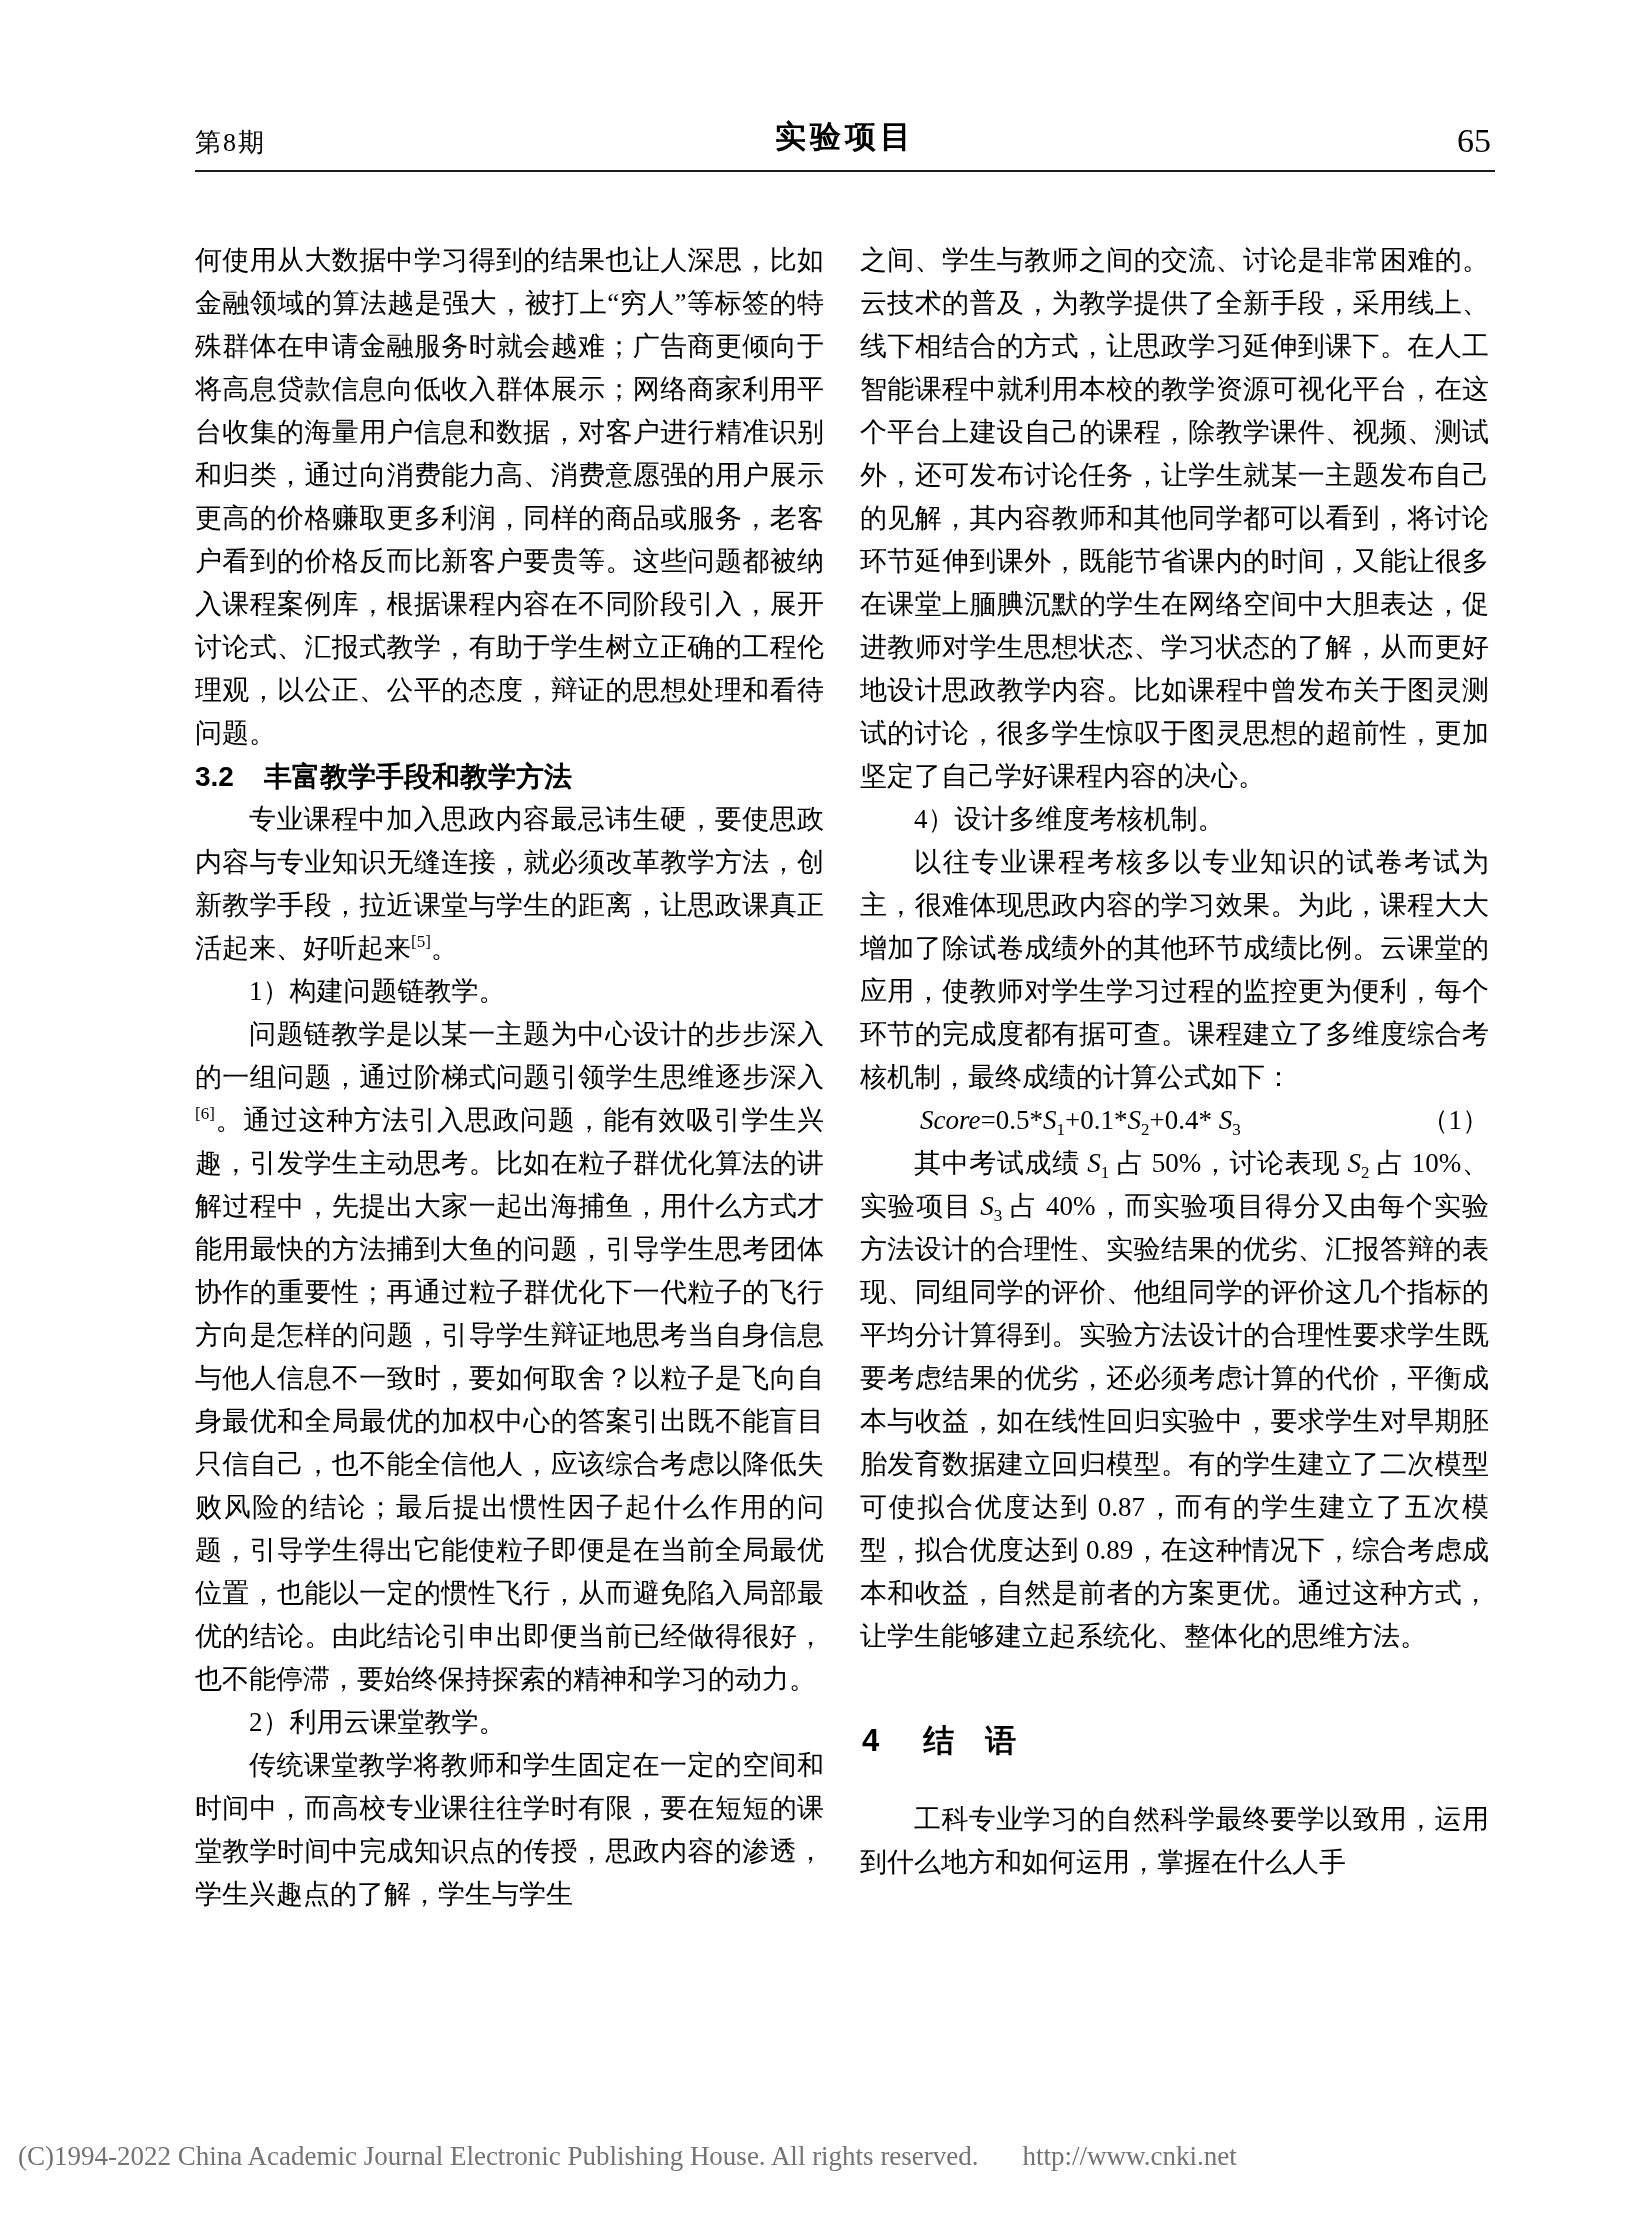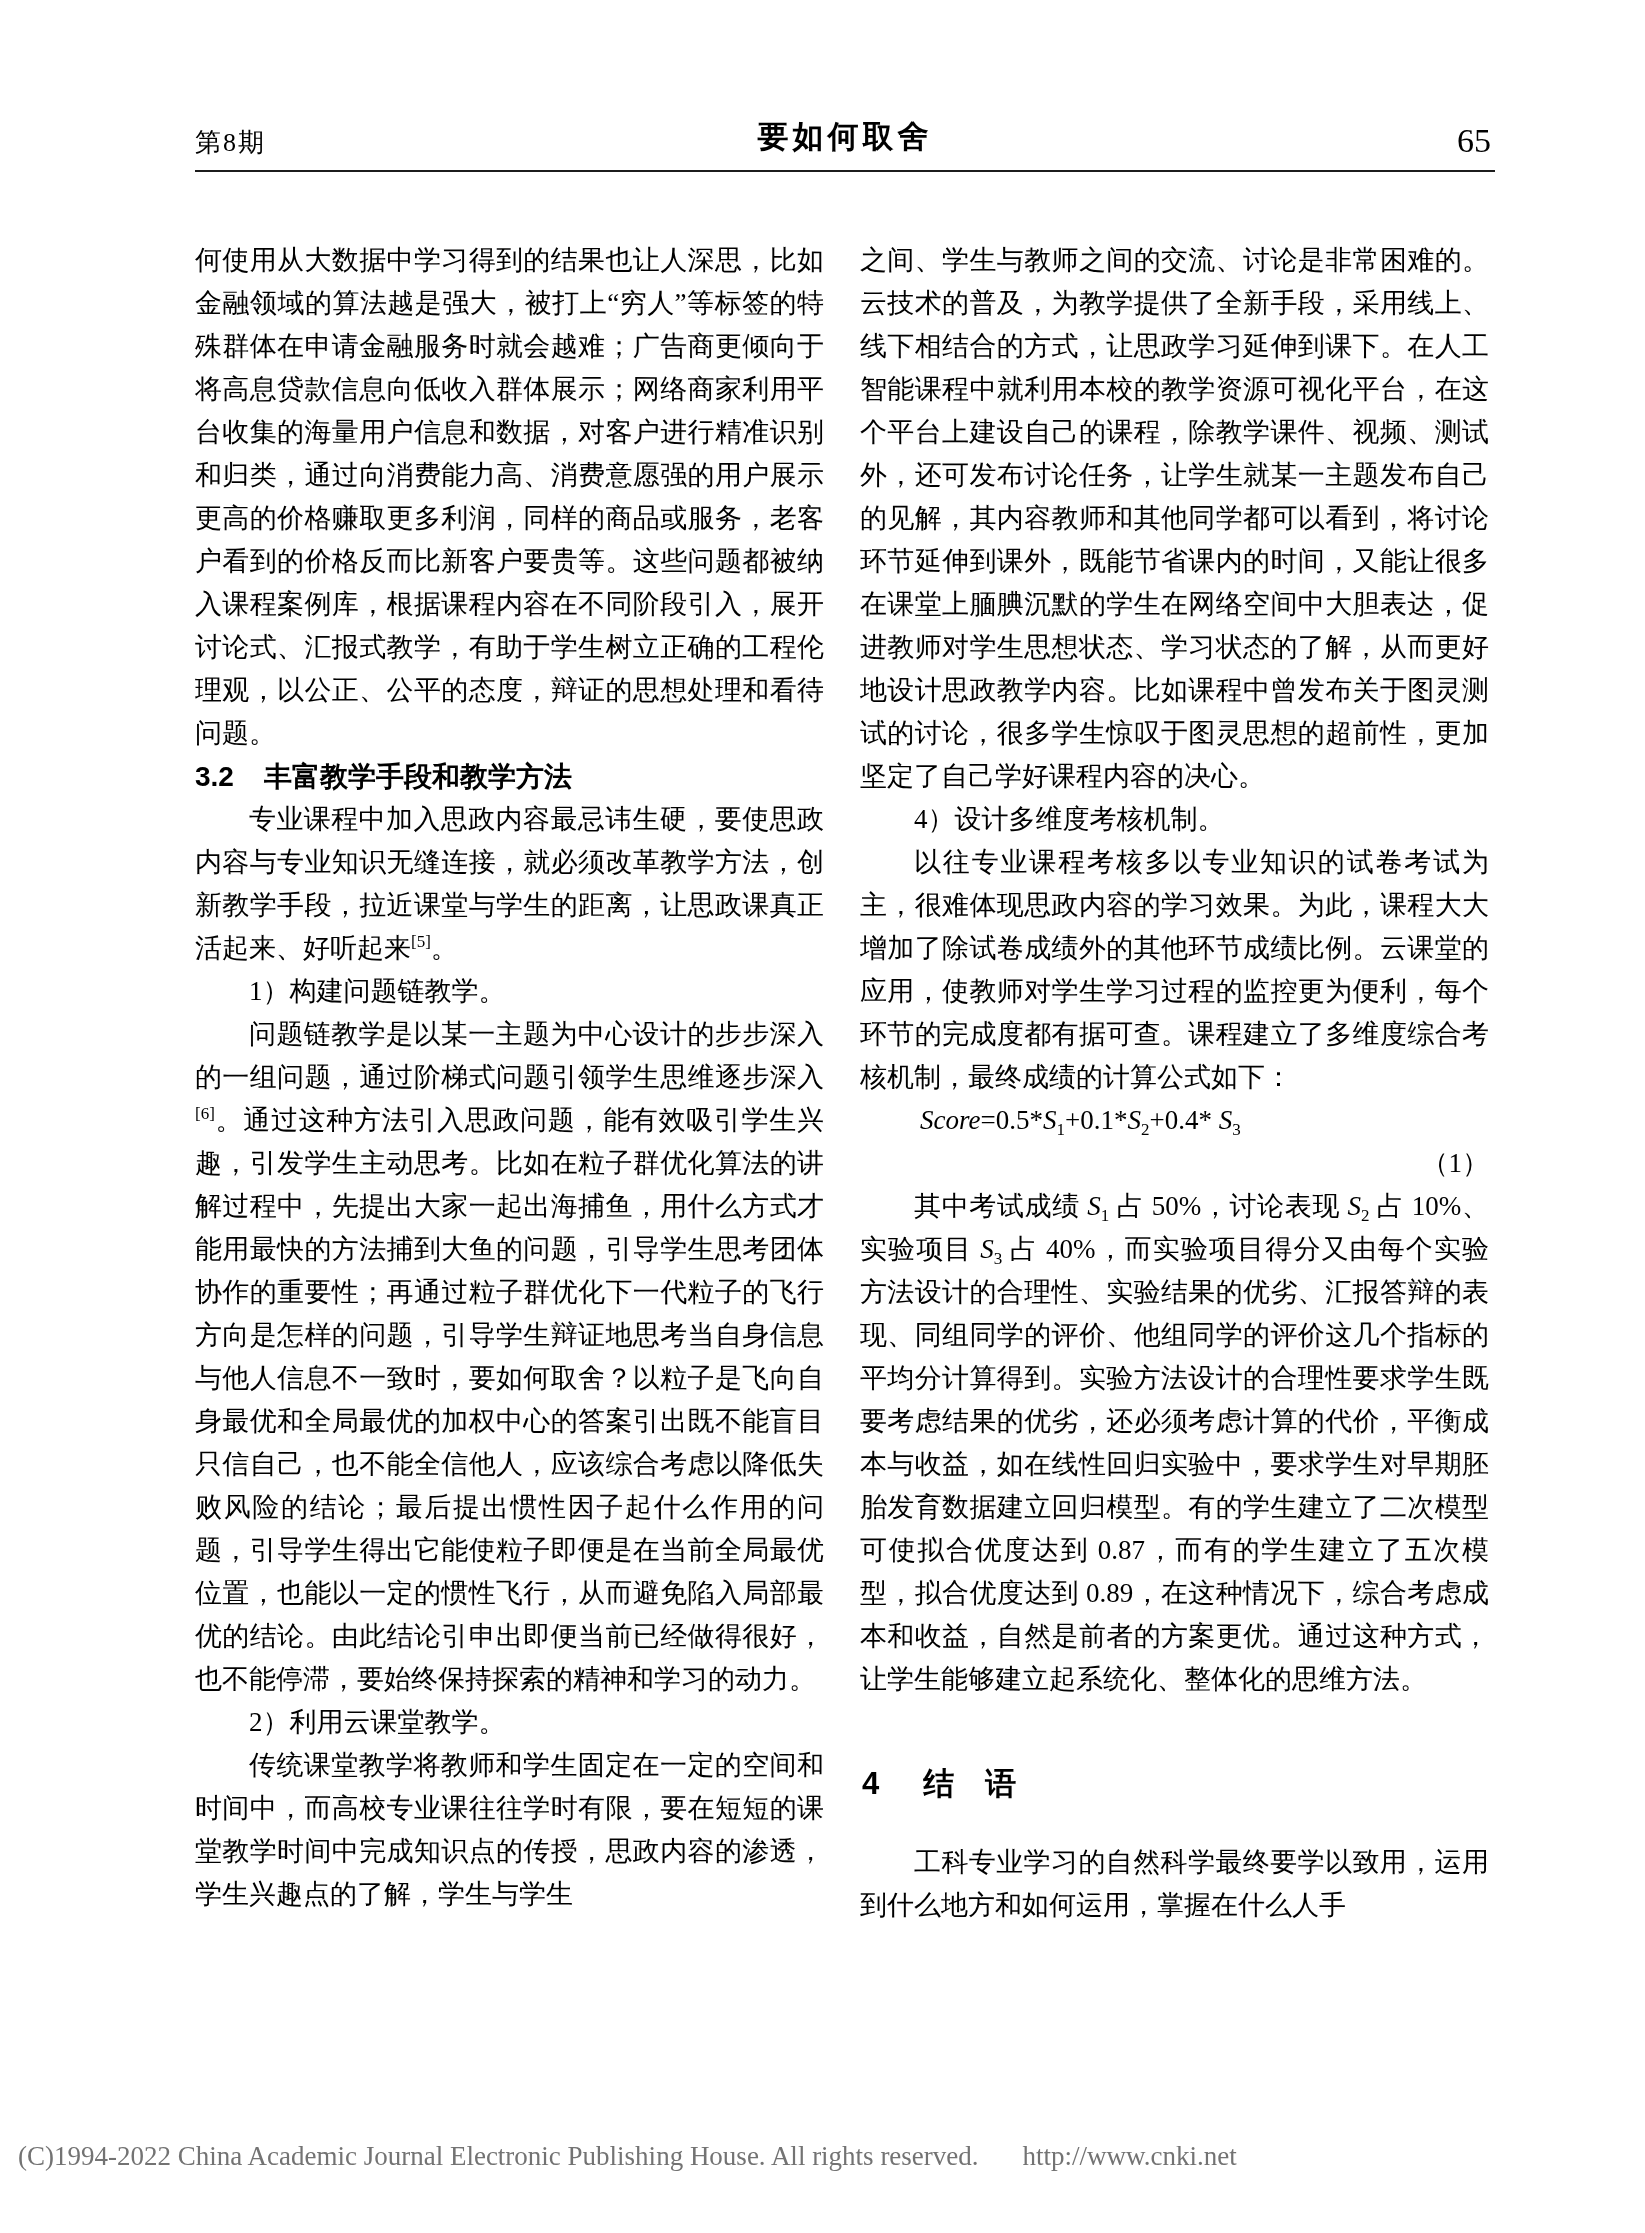--- a/index.html
+++ b/index.html
@@ -78,21 +78,20 @@
     margin: 58px 0 32px 2px;
   }
   .h-main .h-num { margin-right: 44px; }
 
   
   .formula {
     display: flex;
     align-items: baseline;
     padding-left: 60px;
     line-height: 43px;
-    flex-direction: column;
   }
   .formula .f-num { margin-left: auto; }
 
   
   .footer {
     position: absolute;
     left: 18px;
     top: 2141px;
     font-size: 27px;
     color: #737373;
@@ -100,21 +99,21 @@
   }
   .footer .url { margin-left: 44px; }
 </style>
 </head>
 <body>
 
 <div class="page">
 
   <div class="header">
     <span class="issue">第8期</span>
-    <span class="htitle">要如何取舍</span>
+    <span class="htitle">实验项目</span>
     <span class="pageno">65</span>
   </div>
 
   <div class="columns">
 
     <div class="col">
       <p class="cont">何使用从大数据中学习得到的结果也让人深思，比如金融领域的算法越是强大，被打上“穷人”等标签的特殊群体在申请金融服务时就会越难；广告商更倾向于将高息贷款信息向低收入群体展示；网络商家利用平台收集的海量用户信息和数据，对客户进行精准识别和归类，通过向消费能力高、消费意愿强的用户展示更高的价格赚取更多利润，同样的商品或服务，老客户看到的价格反而比新客户要贵等。这些问题都被纳入课程案例库，根据课程内容在不同阶段引入，展开讨论式、汇报式教学，有助于学生树立正确的工程伦理观，以公正、公平的态度，辩证的思想处理和看待问题。</p>
 
       <div class="h-sub">
         <span class="h-num">3.2</span><span>丰富教学手段和教学方法</span>

